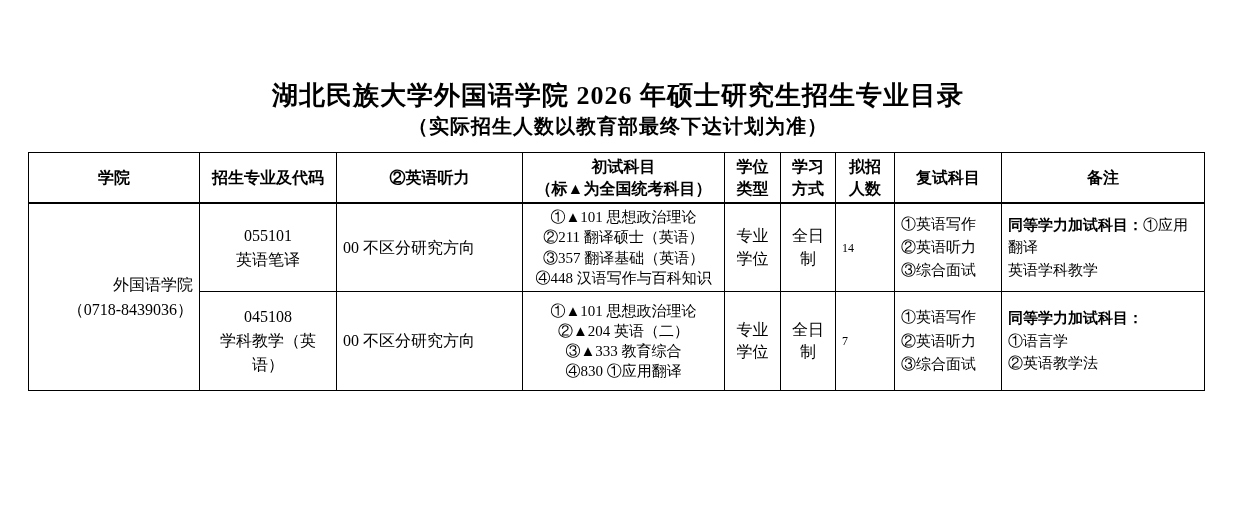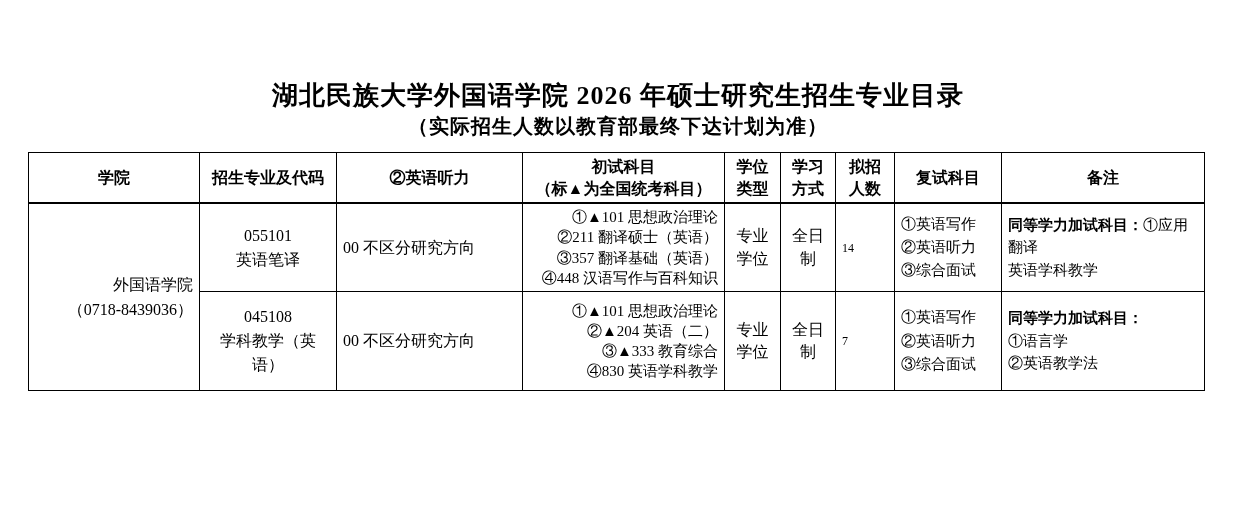--- a/index.html
+++ b/index.html
@@ -48,21 +48,21 @@
     border-bottom: 2px solid #000;
     line-height: 1.35;
   }
   tr.head { height: 47px; }
   tr.row1 { height: 88px; }
   tr.row2 { height: 99px; }
 
   td.college-cell { text-align: right; font-size: 16px; line-height: 1.6; }
   td.major-cell   { text-align: center; padding-left: 10px; font-size: 16px; line-height: 1.5; }
   td.dir-cell     { text-align: left; padding-left: 8px; font-size: 16px; }
-  td.exam-cell    { text-align: right; padding-left: 6px; }
+  td.exam-cell    { text-align: center; padding-left: 6px; }
   td.small-cell   { text-align: center; font-size: 16px; line-height: 1.4; margin-top: 16px; }
   td.quota-cell   { text-align: left; padding-left: 10px; font-size: 12px; }
   td.retest-cell  { text-align: left; padding-left: 6px; line-height: 1.55; }
   td.remarks-cell { text-align: left; padding-left: 8px; line-height: 1.5; vertical-align: middle; }
   .bold-label { font-weight: bold; }
 
   .footnote {
     margin: 14px 0 0 20px;
     width: 1200px;
     font-size: 21px;
@@ -156,21 +156,21 @@
     <tr class="row2">
       <td class="major-cell">
         <div>045108</div>
         <div>学科教学（英语）</div>
       </td>
       <td class="dir-cell">00 不区分研究方向</td>
       <td class="exam-cell">
         <div>①▲101 思想政治理论</div>
         <div>②▲204 英语（二）</div>
         <div>③▲333 教育综合</div>
-        <div>④830 英语学科教学</div>
+        <div>④830 ①应用翻译</div>
       </td>
       <td class="small-cell">
         <div>专业</div>
         <div>学位</div>
       </td>
       <td class="small-cell">
         <div>全日</div>
         <div>制</div>
       </td>
       <td class="quota-cell">7</td>

